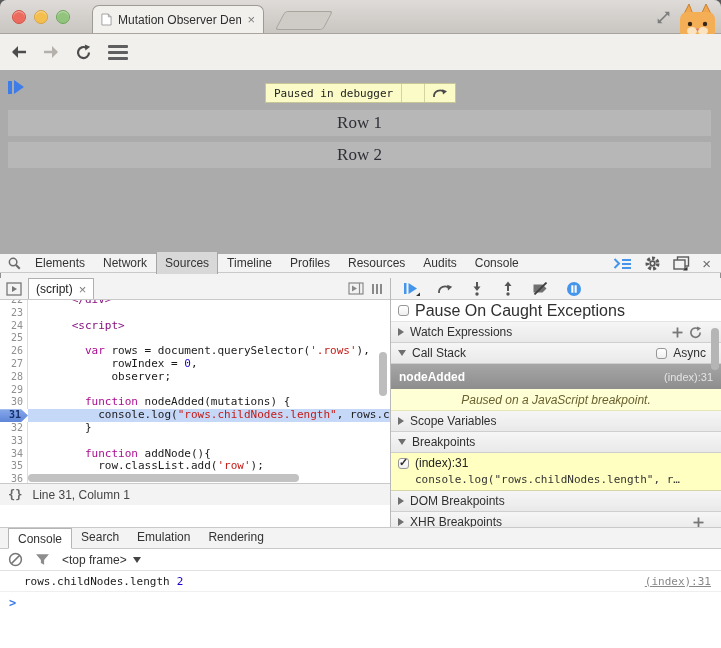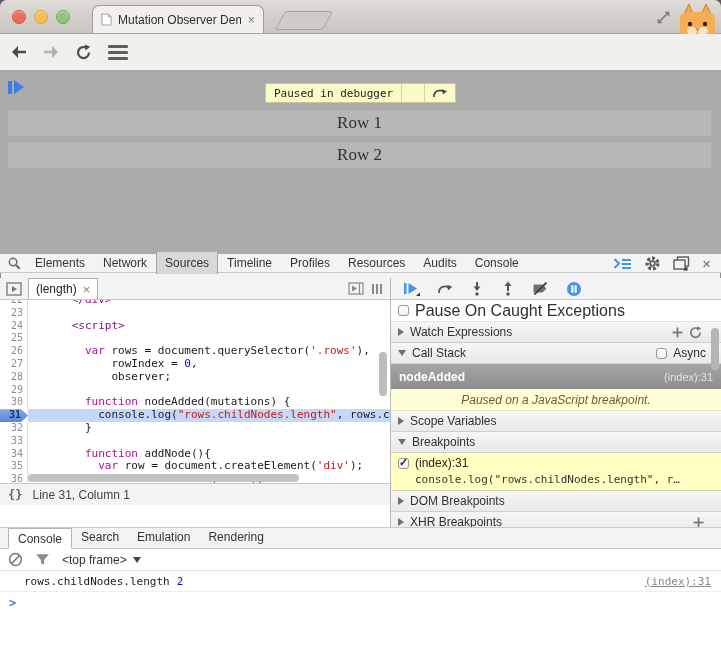--- a/index.html
+++ b/index.html
@@ -240,21 +240,21 @@
 
     <div class="editor-col">
       <div class="file-tabbar">
         <span class="ftb-toggle">
           <svg width="16" height="14" viewBox="0 0 16 14">
               <rect x="1" y="1" width="14" height="12" fill="none" stroke="#777" stroke-width="1.3"></rect>
               <path d="M6 4 L11 7 L6 10 Z" fill="#777"></path>
             </svg>
         </span>
         <div class="file-tab">
-          <span>(length)</span>
+          <span>(script)</span>
           <span class="tab-close">×</span>
         </div>
         <div class="ftb-right">
           <span>
             <svg width="16" height="13" viewBox="0 0 16 13">
                 <rect x="1" y="1" width="14" height="11" fill="none" stroke="#8a8a8a" stroke-width="1.2"></rect>
                 <path d="M4 3.5 L9 6.5 L4 9.5 Z" fill="#8a8a8a"></path>
                 <line x1="11.5" y1="1" x2="11.5" y2="12" stroke="#8a8a8a" stroke-width="1.2"></line>
               </svg>
           </span>
@@ -274,21 +274,20 @@
             <div class="code-ln">&nbsp;</div>
             <div class="code-ln"><span>        </span><span class="tok-kw">var</span><span> rows = document.querySelector(</span><span class="tok-str">'.rows'</span><span>),</span></div>
             <div class="code-ln"><span>            rowIndex = </span><span class="tok-num">0</span><span>,</span></div>
             <div class="code-ln"><span>            observer;</span></div>
             <div class="code-ln">&nbsp;</div>
             <div class="code-ln"><span>        </span><span class="tok-kw">function</span><span> nodeAdded(mutations) {</span></div>
             <div class="code-ln act"><span>          console.log(</span><span class="tok-str">"rows.childNodes.length"</span><span>, rows.childNodes.length);</span></div>
             <div class="code-ln"><span>        }</span></div>
             <div class="code-ln">&nbsp;</div>
             <div class="code-ln"><span>        </span><span class="tok-kw">function</span><span> addNode(){</span></div>
-            <div class="code-ln"><span>          </span><span class="tok-kw">var</span><span> row = document.createElement(</span><span class="tok-str">'div'</span><span>);</span></div>
             <div class="code-ln"><span>          row.classList.add(</span><span class="tok-str">'row'</span><span>);</span></div>
           </div>
         <div class="gutter">
             <div class="gut-ln">22</div>
             <div class="gut-ln">23</div>
             <div class="gut-ln">24</div>
             <div class="gut-ln">25</div>
             <div class="gut-ln">26</div>
             <div class="gut-ln">27</div>
             <div class="gut-ln">28</div>

